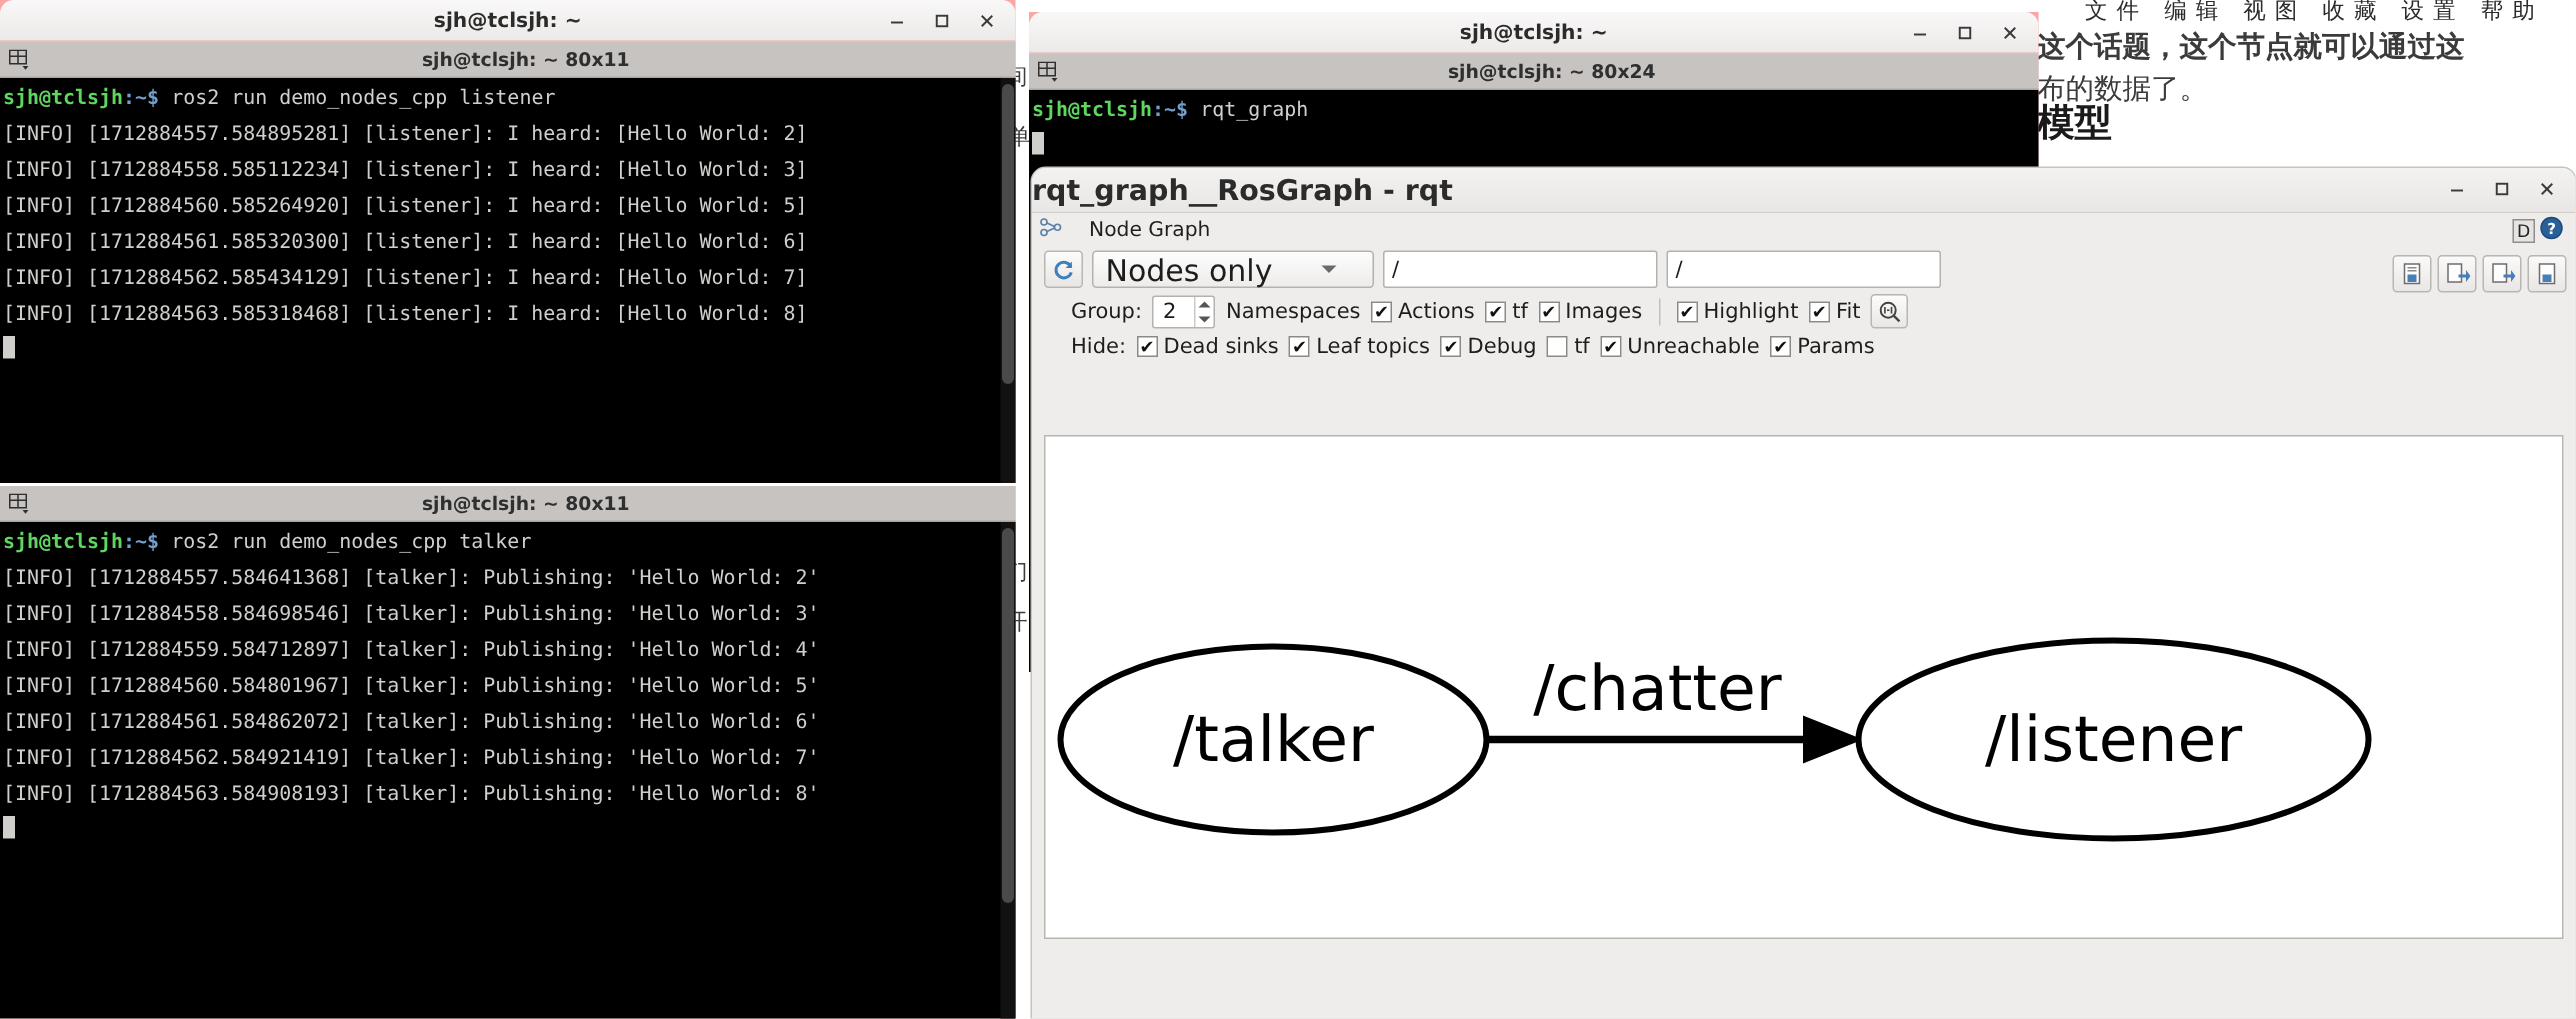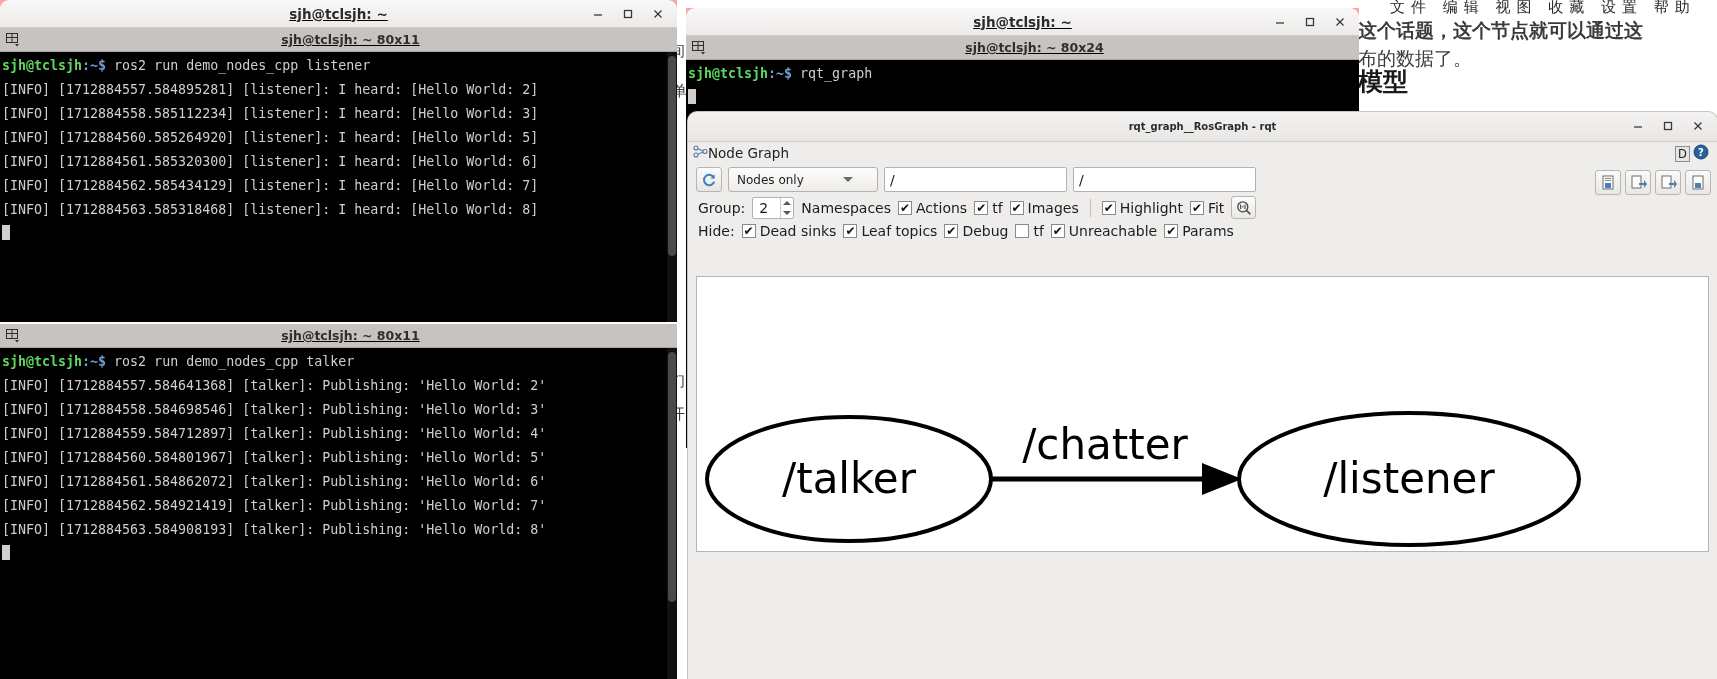--- a/index.html
+++ b/index.html
@@ -39,21 +39,21 @@
   .watermark {
     position: absolute;
     right: 8px; bottom: 8px;
     font-family: "DejaVu Sans", sans-serif;
     font-size: 14px;
     color: #c9c9c9;
     white-space: nowrap;
   }
 
   
-  .win { position: absolute; background: #fca5a5; text-decoration: underline; }
+  .win { position: absolute; background: #fca5a5; }
   .titlebar {
     height: 28px;
     background: linear-gradient(#f9f8f8, #eceae8);
     border-bottom: 1px solid #cfcac5;
     border-top-left-radius: 9px;
     border-top-right-radius: 9px;
     display: flex; align-items: center;
     position: relative;
   }
   .titlebar .ttl {
@@ -122,33 +122,33 @@
   .rqt { position: absolute; background: #efedeb; border-radius: 9px 9px 0 0;
          box-shadow: 0 0 0 1px #c7c3bf; }
   .rqt-title {
     height: 30px;
     background: linear-gradient(#f4f2f1, #e9e7e5);
     border-bottom: 1px solid #d2cecb;
     border-radius: 9px 9px 0 0;
     display: flex; align-items: center; position: relative;
   }
   .rqt-title .ttl {
-    flex: 1; text-align: center;
-    font-size: 10px; font-weight: bold; color: #2b2b2b;
+    flex: 1; text-align: left;
+    font-size: 19px; font-weight: bold; color: #2b2b2b;
     font-family: "DejaVu Sans", sans-serif;
   }
   .rqt-inner { position: relative; background: #efedeb; height: calc(100% - 30px); }
 
   .dock-head {
     height: 22px; display: flex; align-items: center;
     padding-left: 5px;
     font-family: "DejaVu Sans", sans-serif;
     font-size: 13.5px; color: #1f1f1f;
   }
-  .dock-head .dtitle { margin-left: 0; }
+  .dock-head .dtitle { margin-left: 18px; }
   .dock-right {
     position: absolute; right: 8px; top: 2px;
     display: flex; align-items: center; gap: 3px;
   }
   .dbadge {
     width: 15px; height: 16px;
     border: 1px solid #8e8e8e; background: #e6e4e2;
     font-size: 11.5px; text-align: center; line-height: 14px;
     font-family: "DejaVu Sans", sans-serif; color: #222;
   }
@@ -157,27 +157,27 @@
     display: flex; align-items: center; gap: 6px;
     padding: 3px 8px 0 8px;
   }
   .tb-btn {
     width: 26px; height: 25px;
     background: linear-gradient(#fcfcfc, #e8e6e4);
     border: 1px solid #b9b5b1; border-radius: 3px;
     display: flex; align-items: center; justify-content: center;
   }
   .combo {
-    height: 25px; width: 150px;
+    height: 25px; width: 188px;
     background: linear-gradient(#fdfdfd, #eeecea);
     border: 1px solid #b5b1ad; border-radius: 3px;
     display: flex; align-items: center;
     padding: 0 20px 0 8px;
     font-family: "DejaVu Sans", sans-serif;
-    font-size: 12px; color: #1d1d1d;
+    font-size: 20px; color: #1d1d1d;
     position: relative;
   }
   .combo .cval { flex: 1; }
   .combo .arrow {
     width: 0; height: 0;
     border-left: 5px solid transparent;
     border-right: 5px solid transparent;
     border-top: 5px solid #6a6a6a;
     margin-right: 4px;
   }
@@ -185,21 +185,21 @@
     height: 25px;
     background: #ffffff;
     border: 1px solid #b5b1ad; border-radius: 2px;
     display: flex; align-items: center; padding: 0 5px;
     font-family: "DejaVu Sans", sans-serif;
     font-size: 14px; color: #1a1a1a;
   }
 
   .optrow {
     display: flex; align-items: center;
-    padding: 4px 8px 0 10px;
+    padding: 4px 8px 0 26px;
     font-family: "DejaVu Sans", sans-serif;
     font-size: 14px; color: #1d1d1d;
     gap: 7px;
   }
   .lbl { color: #1d1d1d; white-space: nowrap; }
   .spin {
     display: flex; align-items: center;
     height: 22px; width: 42px;
     background: #ffffff; border: 1px solid #b5b1ad; border-radius: 2px;
   }
@@ -546,21 +546,21 @@
           </svg>
         </div>
         <div class="itool">
           <svg width="17" height="17" viewBox="0 0 17 17">
             <rect x="3" y="2" width="10" height="13" fill="#fdfdfd" stroke="#6d6d6d" stroke-width="1"></rect>
             <rect x="5" y="9" width="6" height="5" fill="#4a7fb5"></rect>
           </svg>
         </div>
       </div>
 
-      <div class="canvas" style="top:134px; height:276px;text-align:center;">
+      <div class="canvas" style="top:148px; height:336px;text-align:center;">
         <svg class="graph-svg" width="1011" height="386" viewBox="0 0 1011 386">
           <g>
             <ellipse cx="152" cy="202" rx="142" ry="62" fill="#ffffff" stroke="#000000" stroke-width="4"></ellipse>
             <text id="node-label-0" x="152" y="216" text-anchor="middle" font-family="DejaVu Sans, sans-serif" font-size="42" fill="#000000">/talker</text>
           </g>
           <g>
             <line x1="295" y1="202" x2="510" y2="202" stroke="#000000" stroke-width="5"></line>
             <path d="M505 186 L545 202 L505 218 Z" fill="#000000"></path>
             <text id="edge-label-0" x="408" y="182" text-anchor="middle" font-family="DejaVu Sans, sans-serif" font-size="42" fill="#000000">/chatter</text>
           </g>

